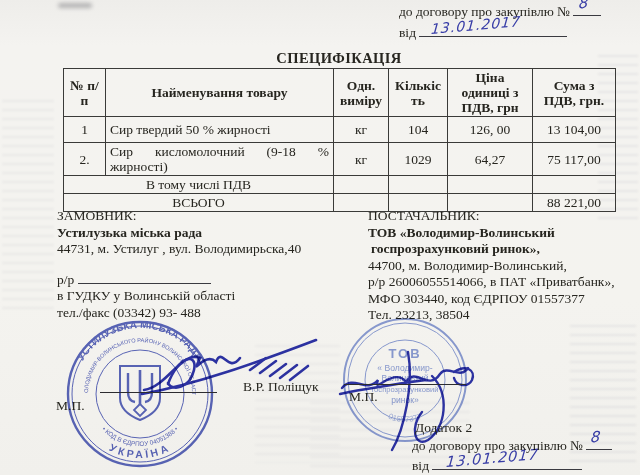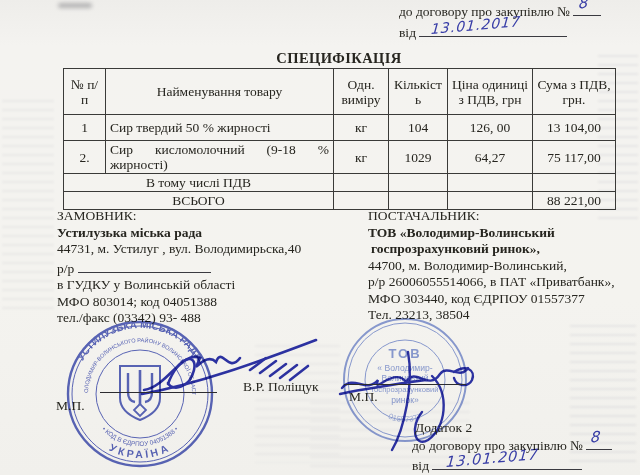--- a/index.html
+++ b/index.html
@@ -15,21 +15,21 @@
   .hand{
     font-family:"DejaVu Sans", sans-serif;font-style:italic;color:#3b41b4;
     display:inline-block;transform:rotate(-5deg) skewX(-10deg);letter-spacing:1px;
   }
   
   table.spec{border-collapse:collapse;table-layout:fixed;width:552px;}
   table.spec th,table.spec td{
     border:1.4px solid #3a3a38;padding:1px 4px;font-size:13.5px;line-height:15px;
     font-weight:normal;vertical-align:middle;overflow:hidden;
   }
-  table.spec th{text-align:center;}
+  table.spec th{text-align:center;font-weight:bold;}
   td.c{text-align:center;}
   td.name-cell{padding-left:8px;}
   td.just{text-align:justify;}
   .qty-head{word-break:break-all;}
   
   .stamp{mix-blend-mode:multiply;opacity:.88;}
   .ink{mix-blend-mode:multiply;}
   .sigline{border-bottom:1.6px solid #2c2c30;height:0;}
   
   .bleed{
@@ -113,26 +113,25 @@
         <td class="c b">88 221,00</td>
       </tr>
     </tbody>
       </table>
   </div>
 
   <div class="abs doc-text" style="left:57px;top:208px;width:292px;">
     <div>ЗАМОВНИК:</div>
     <div class="b">Устилузька міська рада</div>
     <div>44731, м. Устилуг , вул. Володимирьска,40</div>
-    <div style="margin-top:3px;">
+    <div style="margin-top:14px;">
       <span>р/р</span>
       <span class="uline" style="width:133px;"></span>
     </div>
     <div>в ГУДКУ у Волинській області</div>
-    <div>МФО 803014; код 04051388</div>
     <div>тел./факс (03342) 93- 488</div>
   </div>
 
   <div class="abs doc-text" style="left:368px;top:208px;width:284px;">
     <div>ПОСТАЧАЛЬНИК:</div>
     <div class="b">ТОВ «Володимир-Волинський</div>
     <div class="b" style="padding-left:3px;">госпрозрахунковий ринок»,</div>
     <div>44700, м. Володимир-Волинський,</div>
     <div>р/р 26006055514066, в ПАТ «Приватбанк»,</div>
     <div>МФО 303440, код ЄДРПОУ 01557377</div>

